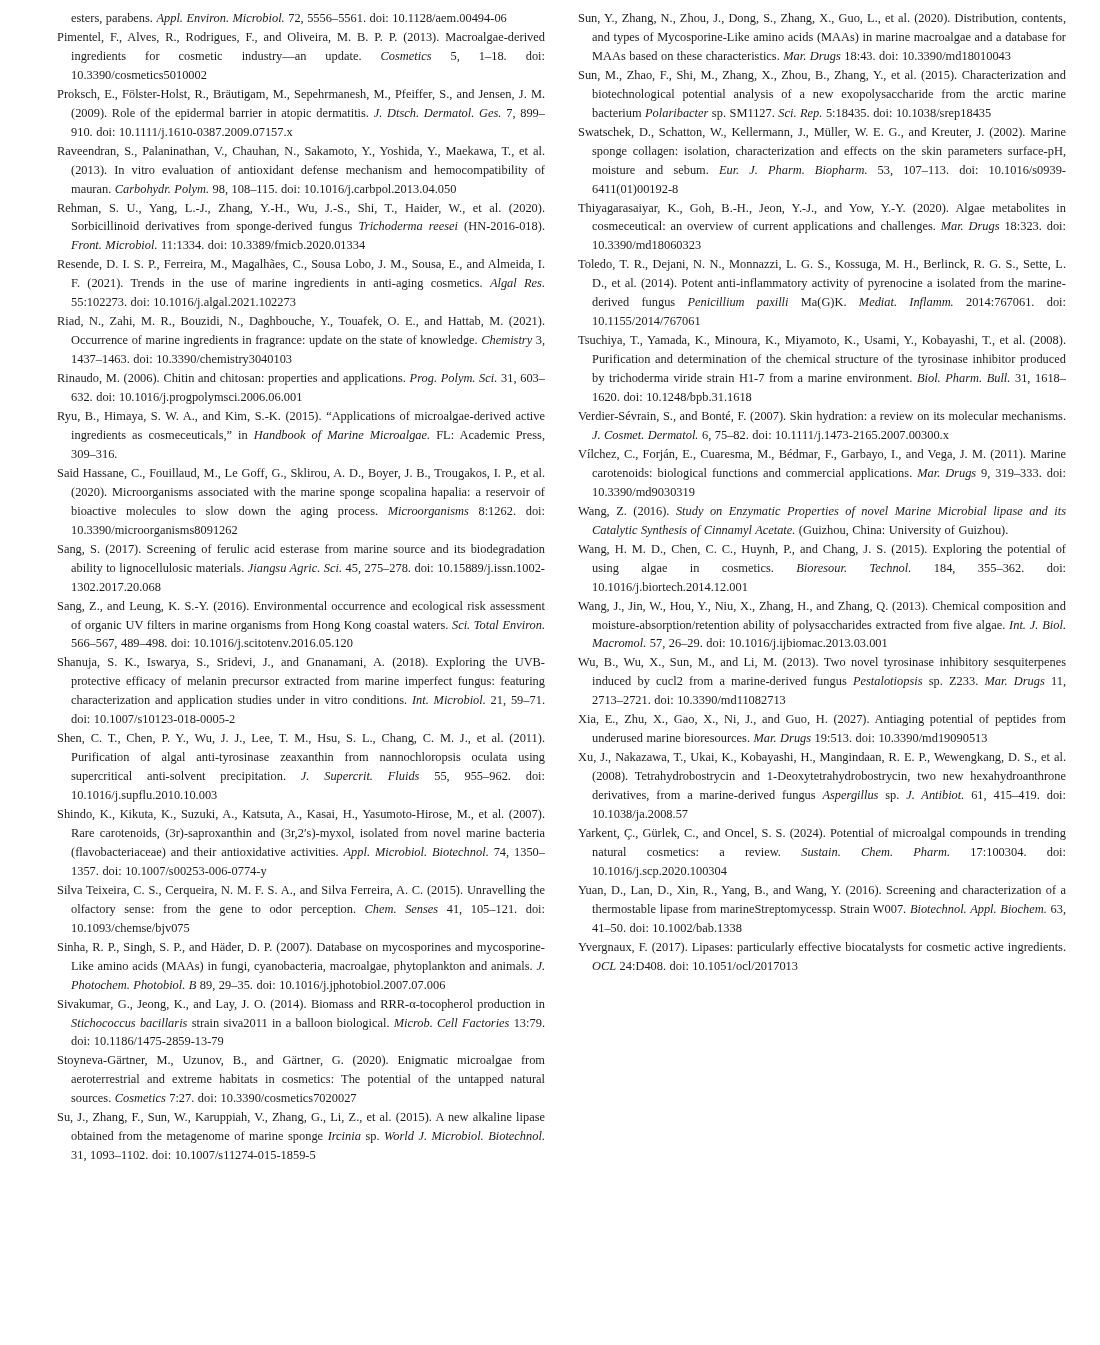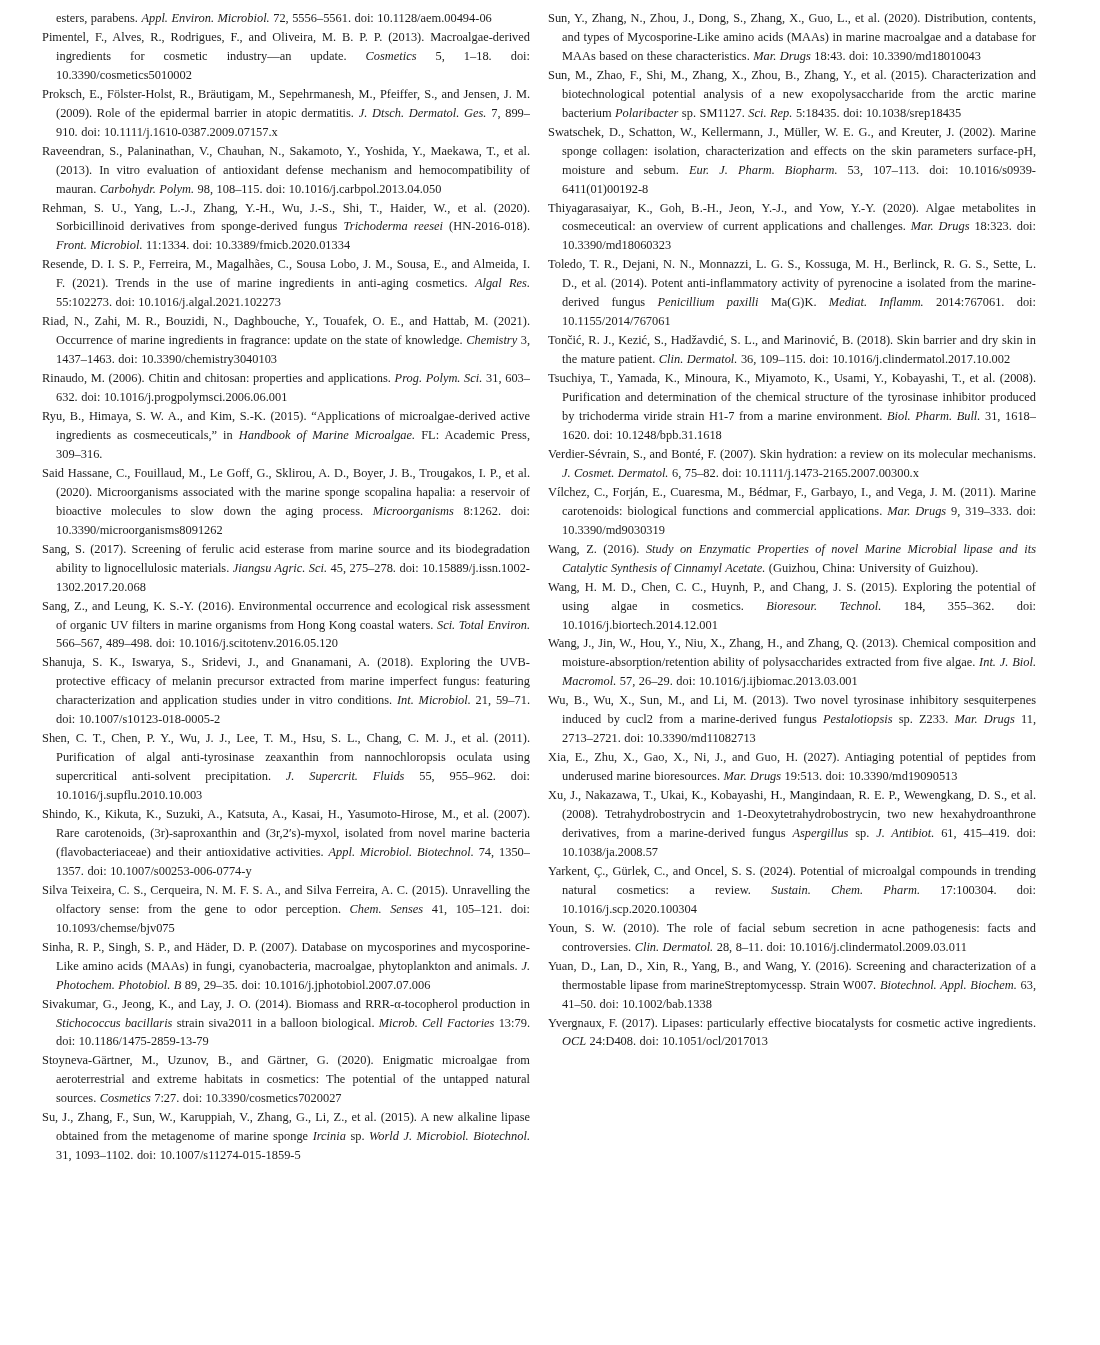--- a/index.html
+++ b/index.html
@@ -9,24 +9,24 @@
   }
   body {
     width: 1100px;
     height: 1345px;
     overflow: hidden;
     position: relative;
   }
   .page {
     position: absolute;
     top: 9px;
-    left: 42px;
+    left: 57px;
     width: 1001px;
     display: flex;
-    gap: 18px;
+    gap: 33px;
   }
   .ref-column {
     width: 488px;
     flex: 0 0 488px;
   }
   p.ref {
     margin: 0;
     font-family: "Liberation Serif", "DejaVu Serif", serif;
     font-size: 12.4px;
     line-height: 18.95px;
@@ -68,28 +68,26 @@
       <p class="ref"><span>Sivakumar, G., Jeong, K., and Lay, J. O. (2014). Biomass and RRR-α-tocopherol production in </span><i>Stichococcus bacillaris</i><span> strain siva2011 in a balloon biological. </span><i>Microb. Cell Factories</i><span> 13:79. doi: 10.1186/1475-2859-13-79</span></p>
       <p class="ref"><span>Stoyneva-Gärtner, M., Uzunov, B., and Gärtner, G. (2020). Enigmatic microalgae from aeroterrestrial and extreme habitats in cosmetics: The potential of the untapped natural sources. </span><i>Cosmetics</i><span> 7:27. doi: 10.3390/cosmetics7020027</span></p>
       <p class="ref"><span>Su, J., Zhang, F., Sun, W., Karuppiah, V., Zhang, G., Li, Z., et al. (2015). A new alkaline lipase obtained from the metagenome of marine sponge </span><i>Ircinia</i><span> sp. </span><i>World J. Microbiol. Biotechnol.</i><span> 31, 1093–1102. doi: 10.1007/s11274-015-1859-5</span></p>
     </div>
   <div class="ref-column">
       <p class="ref"><span>Sun, Y., Zhang, N., Zhou, J., Dong, S., Zhang, X., Guo, L., et al. (2020). Distribution, contents, and types of Mycosporine-Like amino acids (MAAs) in marine macroalgae and a database for MAAs based on these characteristics. </span><i>Mar. Drugs</i><span> 18:43. doi: 10.3390/md18010043</span></p>
       <p class="ref"><span>Sun, M., Zhao, F., Shi, M., Zhang, X., Zhou, B., Zhang, Y., et al. (2015). Characterization and biotechnological potential analysis of a new exopolysaccharide from the arctic marine bacterium </span><i>Polaribacter</i><span> sp. SM1127. </span><i>Sci. Rep.</i><span> 5:18435. doi: 10.1038/srep18435</span></p>
       <p class="ref"><span>Swatschek, D., Schatton, W., Kellermann, J., Müller, W. E. G., and Kreuter, J. (2002). Marine sponge collagen: isolation, characterization and effects on the skin parameters surface-pH, moisture and sebum. </span><i>Eur. J. Pharm. Biopharm.</i><span> 53, 107–113. doi: 10.1016/s0939-6411(01)00192-8</span></p>
       <p class="ref"><span>Thiyagarasaiyar, K., Goh, B.-H., Jeon, Y.-J., and Yow, Y.-Y. (2020). Algae metabolites in cosmeceutical: an overview of current applications and challenges. </span><i>Mar. Drugs</i><span> 18:323. doi: 10.3390/md18060323</span></p>
       <p class="ref"><span>Toledo, T. R., Dejani, N. N., Monnazzi, L. G. S., Kossuga, M. H., Berlinck, R. G. S., Sette, L. D., et al. (2014). Potent anti-inflammatory activity of pyrenocine a isolated from the marine-derived fungus </span><i>Penicillium paxilli</i><span> Ma(G)K. </span><i>Mediat. Inflamm.</i><span> 2014:767061. doi: 10.1155/2014/767061</span></p>
-      <p class="ref"><span>Tončić, R. J., Kezić, S., Hadžavdić, S. L., and Marinović, B. (2018). Skin barrier and dry skin in the mature patient. </span><i>Clin. Dermatol.</i><span> 36, 109–115. doi: 10.1016/j.clindermatol.2017.10.002</span></p>
       <p class="ref"><span>Tsuchiya, T., Yamada, K., Minoura, K., Miyamoto, K., Usami, Y., Kobayashi, T., et al. (2008). Purification and determination of the chemical structure of the tyrosinase inhibitor produced by trichoderma viride strain H1-7 from a marine environment. </span><i>Biol. Pharm. Bull.</i><span> 31, 1618–1620. doi: 10.1248/bpb.31.1618</span></p>
       <p class="ref"><span>Verdier-Sévrain, S., and Bonté, F. (2007). Skin hydration: a review on its molecular mechanisms. </span><i>J. Cosmet. Dermatol.</i><span> 6, 75–82. doi: 10.1111/j.1473-2165.2007.00300.x</span></p>
       <p class="ref"><span>Vílchez, C., Forján, E., Cuaresma, M., Bédmar, F., Garbayo, I., and Vega, J. M. (2011). Marine carotenoids: biological functions and commercial applications. </span><i>Mar. Drugs</i><span> 9, 319–333. doi: 10.3390/md9030319</span></p>
       <p class="ref"><span>Wang, Z. (2016). </span><i>Study on Enzymatic Properties of novel Marine Microbial lipase and its Catalytic Synthesis of Cinnamyl Acetate.</i><span> (Guizhou, China: University of Guizhou).</span></p>
       <p class="ref"><span>Wang, H. M. D., Chen, C. C., Huynh, P., and Chang, J. S. (2015). Exploring the potential of using algae in cosmetics. </span><i>Bioresour. Technol.</i><span> 184, 355–362. doi: 10.1016/j.biortech.2014.12.001</span></p>
       <p class="ref"><span>Wang, J., Jin, W., Hou, Y., Niu, X., Zhang, H., and Zhang, Q. (2013). Chemical composition and moisture-absorption/retention ability of polysaccharides extracted from five algae. </span><i>Int. J. Biol. Macromol.</i><span> 57, 26–29. doi: 10.1016/j.ijbiomac.2013.03.001</span></p>
       <p class="ref"><span>Wu, B., Wu, X., Sun, M., and Li, M. (2013). Two novel tyrosinase inhibitory sesquiterpenes induced by cucl2 from a marine-derived fungus </span><i>Pestalotiopsis</i><span> sp. Z233. </span><i>Mar. Drugs</i><span> 11, 2713–2721. doi: 10.3390/md11082713</span></p>
       <p class="ref"><span>Xia, E., Zhu, X., Gao, X., Ni, J., and Guo, H. (2027). Antiaging potential of peptides from underused marine bioresources. </span><i>Mar. Drugs</i><span> 19:513. doi: 10.3390/md19090513</span></p>
       <p class="ref"><span>Xu, J., Nakazawa, T., Ukai, K., Kobayashi, H., Mangindaan, R. E. P., Wewengkang, D. S., et al. (2008). Tetrahydrobostrycin and 1-Deoxytetrahydrobostrycin, two new hexahydroanthrone derivatives, from a marine-derived fungus </span><i>Aspergillus</i><span> sp. </span><i>J. Antibiot.</i><span> 61, 415–419. doi: 10.1038/ja.2008.57</span></p>
       <p class="ref"><span>Yarkent, Ç., Gürlek, C., and Oncel, S. S. (2024). Potential of microalgal compounds in trending natural cosmetics: a review. </span><i>Sustain. Chem. Pharm.</i><span> 17:100304. doi: 10.1016/j.scp.2020.100304</span></p>
-      <p class="ref"><span>Youn, S. W. (2010). The role of facial sebum secretion in acne pathogenesis: facts and controversies. </span><i>Clin. Dermatol.</i><span> 28, 8–11. doi: 10.1016/j.clindermatol.2009.03.011</span></p>
       <p class="ref"><span>Yuan, D., Lan, D., Xin, R., Yang, B., and Wang, Y. (2016). Screening and characterization of a thermostable lipase from marineStreptomycessp. Strain W007. </span><i>Biotechnol. Appl. Biochem.</i><span> 63, 41–50. doi: 10.1002/bab.1338</span></p>
       <p class="ref"><span>Yvergnaux, F. (2017). Lipases: particularly effective biocatalysts for cosmetic active ingredients. </span><i>OCL</i><span> 24:D408. doi: 10.1051/ocl/2017013</span></p>
     </div>
 </div>
 
 </body></html>

